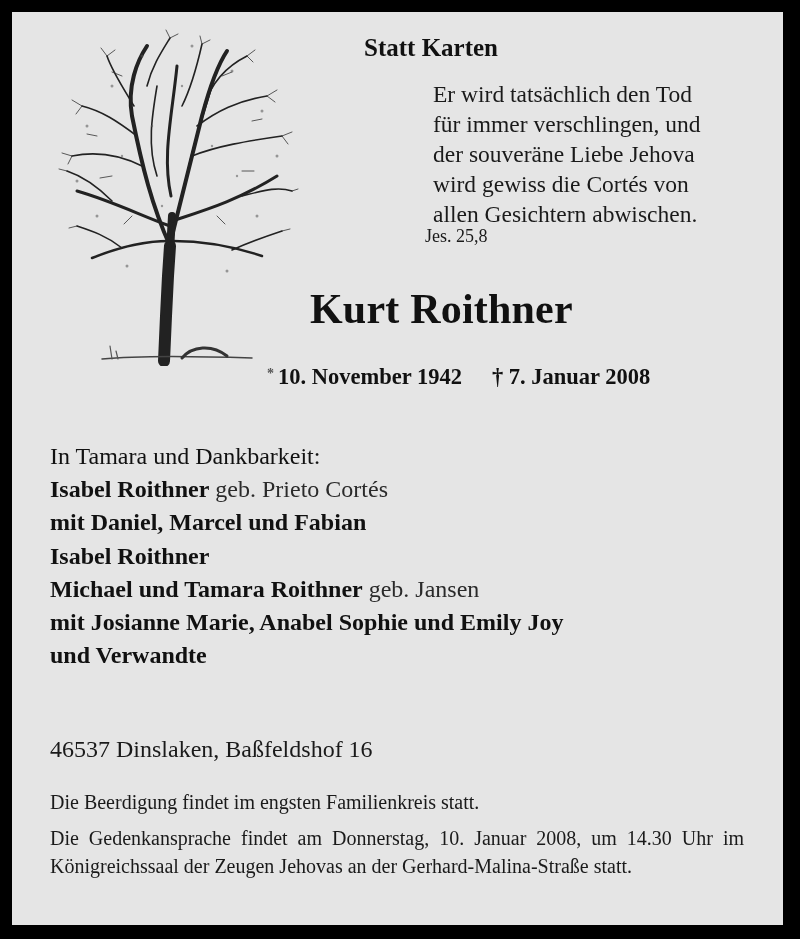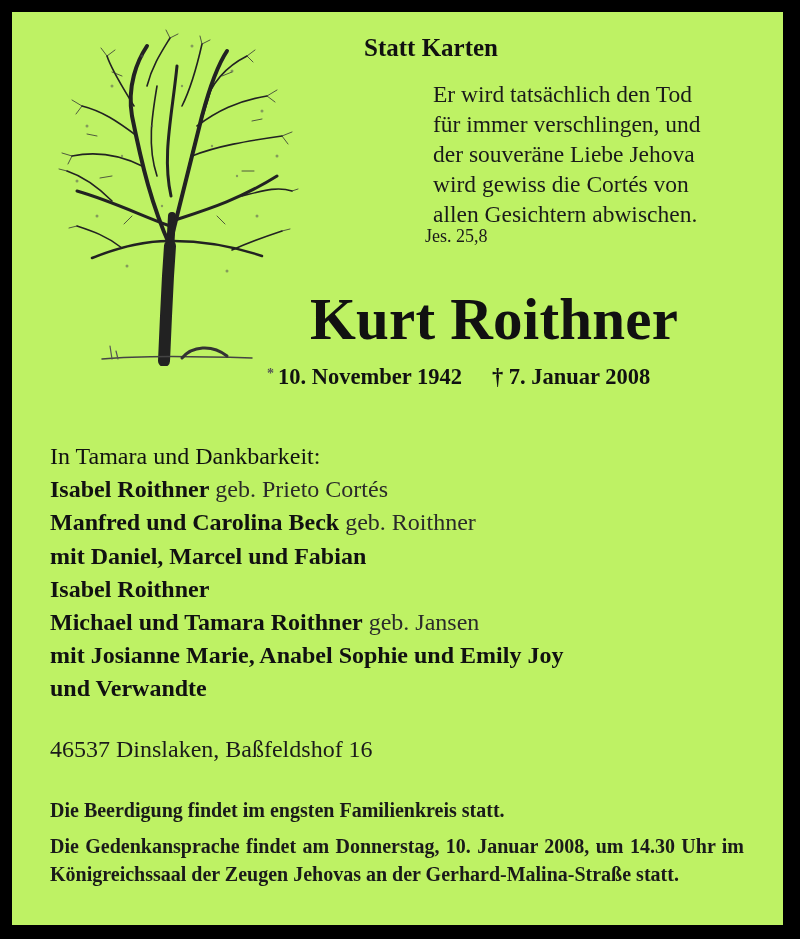--- a/index.html
+++ b/index.html
@@ -4,39 +4,39 @@
   <style>
     html, body { margin: 0; padding: 0; }
     body {
       width: 800px; height: 939px; background: #000;
       position: relative; overflow: hidden;
       font-family: "Liberation Serif", "DejaVu Serif", serif;
       color: #111;
     }
     .card {
       position: absolute; left: 12px; top: 12px;
-      width: 771px; height: 913px; background: #bef264;
+      width: 771px; height: 913px; background: #e5e5e5;
     }
     .abs { position: absolute; white-space: nowrap; }
     .tree { position: absolute; left: 40px; top: 14px; width: 248px; height: 340px; }
     .statt { left: 352px; top: 22px; font-size: 25px; font-weight: bold; }
     .quote { left: 397px; top: 67px; font-size: 23.5px; line-height: 30px; color: #1a1a1a; }
     .quote div { white-space: nowrap; margin-left: 24px; }
     .ref { left: 413px; top: 214px; font-size: 18px; color: #1a1a1a; }
-    .name { left: 298px; top: 273px; font-size: 59px; font-weight: bold; letter-spacing: 0.2px; }
+    .name { left: 298px; top: 273px; font-size: 42px; font-weight: bold; letter-spacing: 0.2px; }
     .dates { left: 255px; top: 352px; font-size: 22.5px; font-weight: bold; }
     .dates .star { font-size: 14px; vertical-align: 6px; margin-right: 4px; color: #555; }
     .dates .gap { display: inline-block; width: 30px; }
     .family { left: 38px; top: 428px; font-size: 24px; line-height: 33.2px; }
     .family div { white-space: nowrap; }
     .family b { font-weight: bold; }
     .family .reg { font-weight: normal; color: #2a2a2a; }
     .address { left: 38px; top: 724px; font-size: 24px; color: #1a1a1a; text-align: center; }
     .notes { left: 38px; top: 776px; width: 694px; font-size: 20px; line-height: 28px; color: #1a1a1a; white-space: normal; }
-    .notes p { margin: 8px 0 8px 0; font-weight: bold; }
+    .notes p { margin: 0 0 8px 0; }
     .notes p.justify { text-align: justify; text-align-last: left; }
   </style>
 </head>
 <body>
 
 <div class="card">
 
   <svg class="tree" viewBox="0 0 248 340" xmlns="http://www.w3.org/2000/svg">
     <g stroke="#222" fill="none" stroke-linecap="round">
 
@@ -118,21 +118,20 @@
 
   <div class="abs name">Kurt Roithner</div>
 
   <div class="abs dates">
     <span class="star">*</span><span>10. November 1942</span><span class="gap"></span><span>†</span> <span>7. Januar 2008</span>
   </div>
 
   <div class="abs family">
     <div>In Tamara und Dankbarkeit:</div>
     <div><b>Isabel Roithner</b><span class="reg"> geb. Prieto Cortés</span></div>
-    <div><b>Manfred und Carolina Beck</b><span class="reg"> geb. Roithner</span></div>
     <div><b>mit Daniel, Marcel und Fabian</b><span class="reg"></span></div>
     <div><b>Isabel Roithner</b><span class="reg"></span></div>
     <div><b>Michael und Tamara Roithner</b><span class="reg"> geb. Jansen</span></div>
     <div><b>mit Josianne Marie, Anabel Sophie und Emily Joy</b><span class="reg"></span></div>
     <div><b>und Verwandte</b><span class="reg"></span></div>
   </div>
 
   <div class="abs address">46537 Dinslaken, Baßfeldshof 16</div>
 
   <div class="abs notes">

